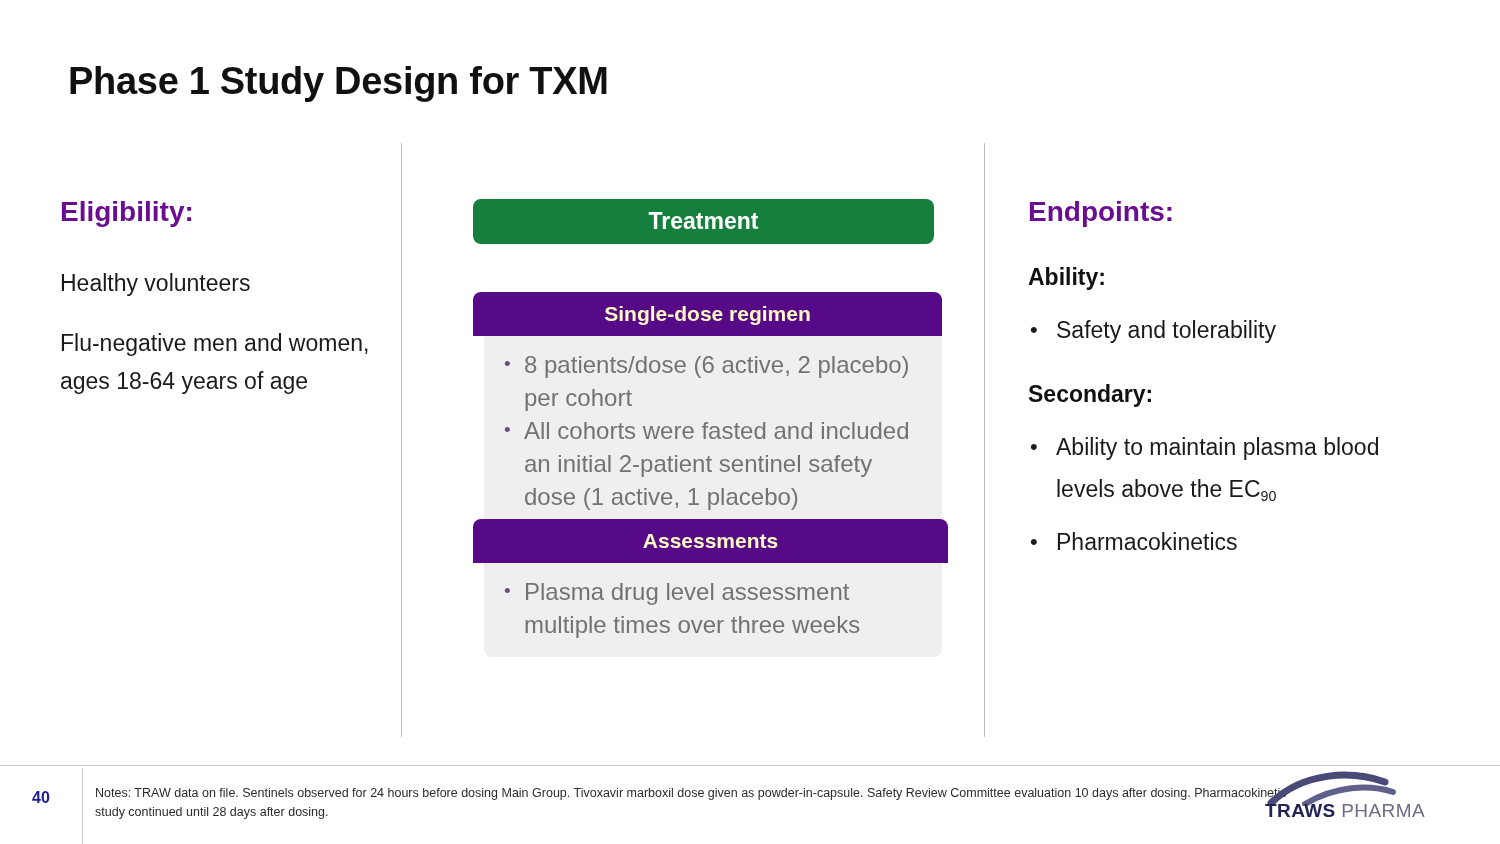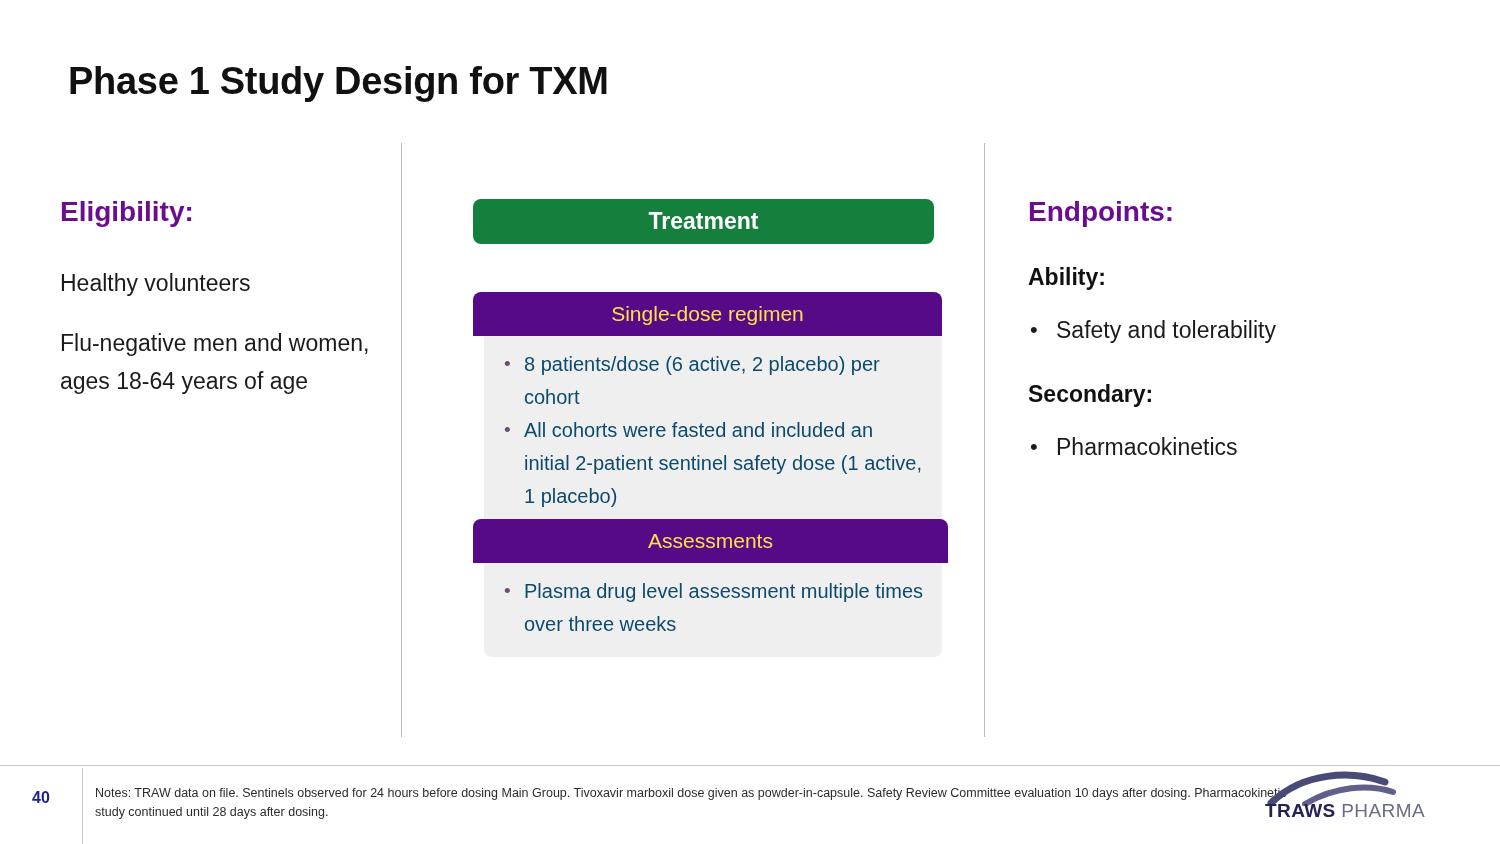--- a/index.html
+++ b/index.html
@@ -77,40 +77,40 @@
     display: flex;
     align-items: center;
     justify-content: center;
   }
 
   .panel { position: absolute; }
 
   .panel-header {
     background: #570A87;
     border-radius: 8px 8px 0 0;
-    color: #fde047;
+    color: #fef9c3;
     font-size: 21px;
-    font-weight: normal;
+    font-weight: bold;
     height: 44px;
     display: flex;
     align-items: center;
     justify-content: center;
   }
   .panel-body {
     background: #EFEFEF;
     border-radius: 0 0 8px 8px;
     padding: 12px 18px 16px 10px;
   }
   .panel-body ul { list-style: none; }
   .panel-body li {
     position: relative;
     padding-left: 30px;
-    font-size: 20px;
+    font-size: 24px;
     line-height: 33px;
-    color: #0c4a6e;
+    color: #737373;
   }
   .panel-body li::before {
     content: "\2022";
     position: absolute;
     left: 10px;
     top: -1px;
     font-size: 19px;
     color: #6B4B7E;
   }
 
@@ -251,20 +251,23 @@
   <div class="col-right">
     <div class="col-heading">Endpoints:</div>
 
     <div class="sub-heading">Ability:</div>
     <ul class="end-list">
       <li>Safety and tolerability</li>
     </ul>
 
     <div class="sub-heading gap-top">Secondary:</div>
     <ul class="end-list">
+      <li>
+        <span>Ability to maintain plasma blood levels above the EC</span><sub>90</sub>
+      </li>
       <li>
         <span>Pharmacokinetics</span>
       </li>
     </ul>
   </div>
 
   <div class="footer-rule"></div>
   <div class="footer-vrule"></div>
   <div class="page-number">40</div>
   <div class="notes">Notes: TRAW data on file. Sentinels observed for 24 hours before dosing Main Group. Tivoxavir marboxil dose given as powder-in-capsule. Safety Review Committee evaluation 10 days after dosing. Pharmacokinetic study continued until 28 days after dosing.</div>

